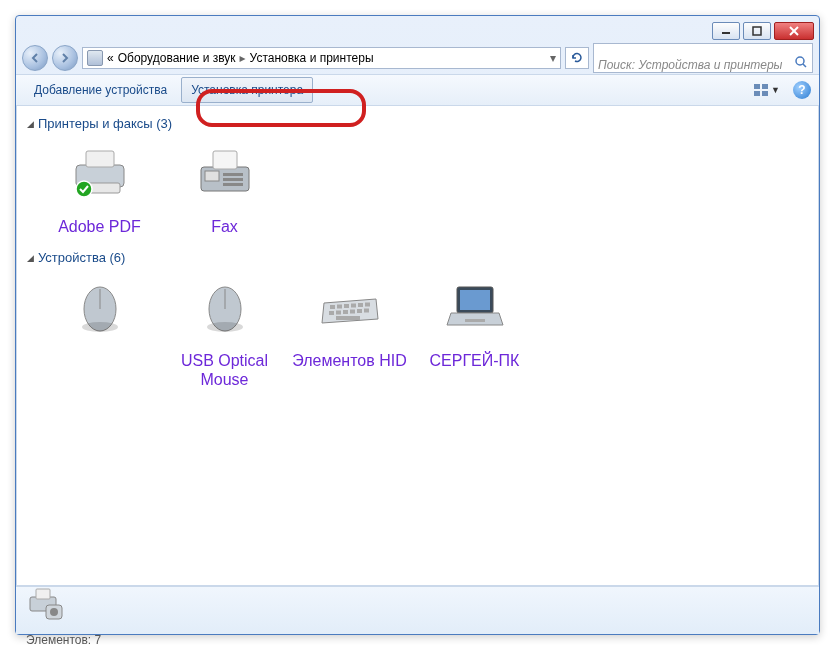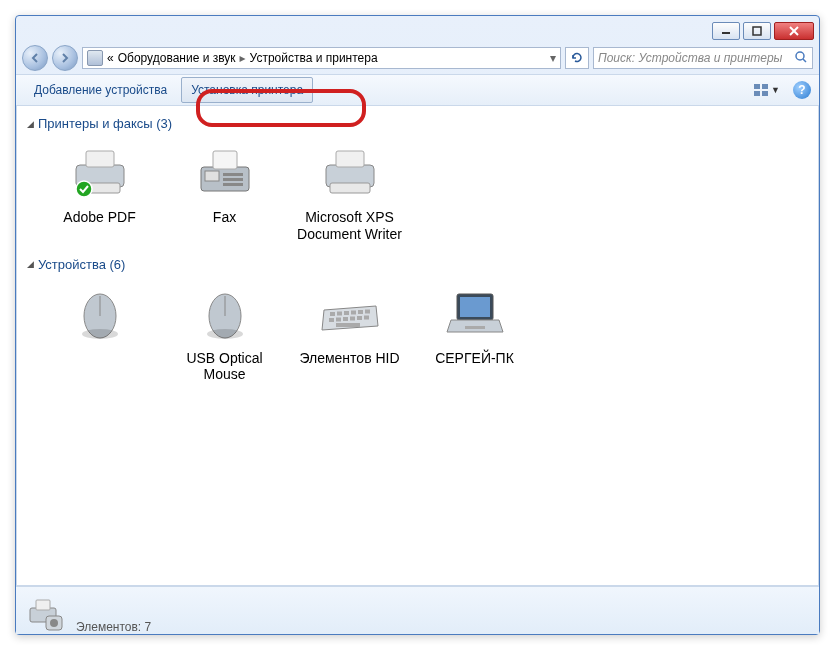--- a/index.html
+++ b/index.html
@@ -91,25 +91,25 @@
   .refreshbtn {
     width: 24px; height: 22px;
     background: #fff;
     border: 1px solid #a8b8d0;
     display: flex; align-items: center; justify-content: center;
     cursor: pointer;
     color: #2a5a9a;
   }
   .searchbar {
     width: 220px;
-    height: 22px;
+    height: 30px;
     background: #fff;
     border: 1px solid #a8b8d0;
     display: flex;
-    align-items: center;
+    align-items: flex-end;
     padding: 0 4px;
     color: #888;
     font-style: italic;
   }
   .searchbar .mag { margin-left: auto; color: #4a7bbf; }
   .toolbar {
     height: 32px;
     background: linear-gradient(#f5f9fe, #e6eff9);
     border-top: 1px solid #cad8ea;
     border-bottom: 1px solid #cad8ea;
@@ -192,35 +192,36 @@
   }
   .item .ico {
     width: 64px;
     height: 56px;
     display: flex;
     align-items: center;
     justify-content: center;
     position: relative;
   }
   .item .label {
-    font-size: 14px;
-    color: #000000;
-    margin-top: 8px;
+    font-size: 16px;
+    color: #6d28d9;
+    margin-top: 16px;
     line-height: 1.2;
     word-wrap: break-word;
     max-width: 120px;
   }
   .statusbar {
     height: 48px;
     background: linear-gradient(#f0f6fd, #e2edf9);
     border-top: 1px solid #cad8ea;
     display: flex;
-    align-items: flex-end;
+    align-items: flex-start;
     padding: 0 10px;
     gap: 10px;
+    flex-direction: column;
   }
   .statusbar .sbicon {
     width: 40px; height: 36px;
     position: relative;
   }
   .statusbar .sbtext {
     color: #555;
   }
   
   .highlight-ring {
@@ -263,21 +264,21 @@
     <div class="navcircle">
       <svg width="12" height="12" viewBox="0 0 12 12">
           <path d="M4 2 L8 6 L4 10" fill="none" stroke="#6080a8" stroke-width="2"></path>
         </svg>
     </div>
     <div class="addrbar">
       <span class="bcicon"></span>
       <span>«</span>
       <span>Оборудование и звук</span>
       <span class="sep">▸</span>
-      <span>Устройства и принтера</span>
+      <span>Установка и принтеры</span>
       <span class="sep" style="margin-left:auto">▾</span>
     </div>
     <div class="refreshbtn">
       <svg width="14" height="14" viewBox="0 0 14 14">
         <path d="M3 7 A4 4 0 1 1 5 10" fill="none" stroke="#2a5a9a" stroke-width="1.5"></path>
         <path d="M3 4 L3 7 L6 7" fill="none" stroke="#2a5a9a" stroke-width="1.5"></path>
       </svg>
     </div>
     <div class="searchbar">
       <span>Поиск: Устройства и принтеры</span>
@@ -335,30 +336,20 @@
             <rect x="20" y="6" width="24" height="18" rx="2" fill="#f5f5f5" stroke="#aaa"></rect>
             <rect x="12" y="26" width="14" height="10" fill="#e0e0e0" stroke="#888"></rect>
             <rect x="30" y="28" width="20" height="3" fill="#888"></rect>
             <rect x="30" y="33" width="20" height="3" fill="#888"></rect>
             <rect x="30" y="38" width="20" height="3" fill="#888"></rect>
           </svg>
         </div>
         <div class="label">Fax</div>
       </div>
 
-      <div class="item">
-        <div class="ico">
-          <svg width="64" height="56" viewBox="0 0 64 56">
-            <rect x="8" y="20" width="48" height="22" rx="4" fill="#c8d0d8" stroke="#888"></rect>
-            <rect x="18" y="6" width="28" height="16" rx="2" fill="#f0f0f0" stroke="#aaa"></rect>
-            <rect x="12" y="38" width="40" height="10" rx="2" fill="#e8e8e8" stroke="#999"></rect>
-          </svg>
-        </div>
-        <div class="label">Microsoft XPS Document Writer</div>
-      </div>
     </div>
 
     <div class="group-header">
       <span class="arrow">◢</span>
       <span>Устройства (6)</span>
     </div>
     <div class="items">
 
       <div class="item">
         <div class="ico">

